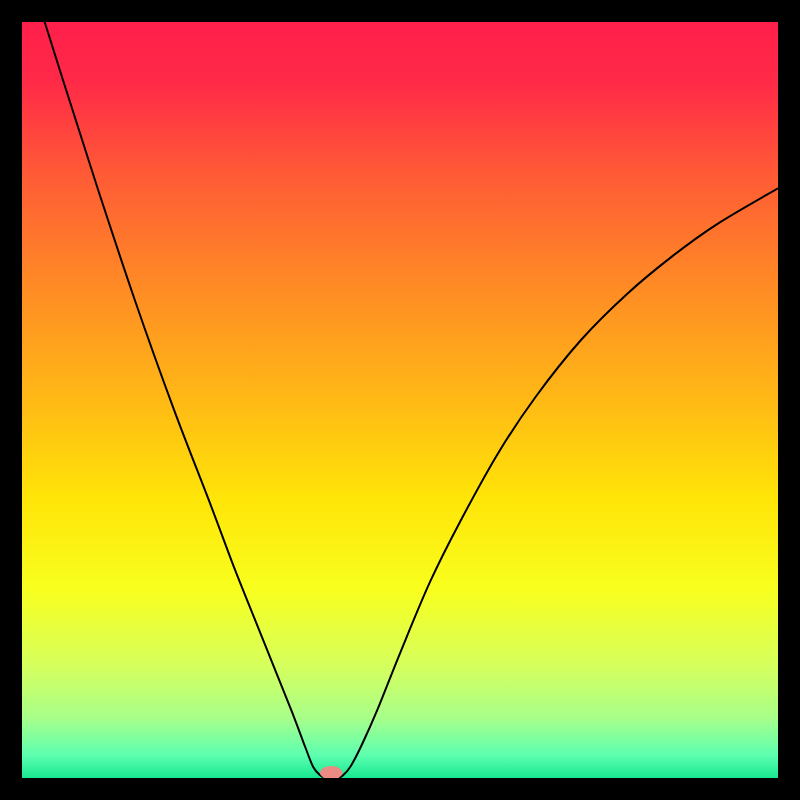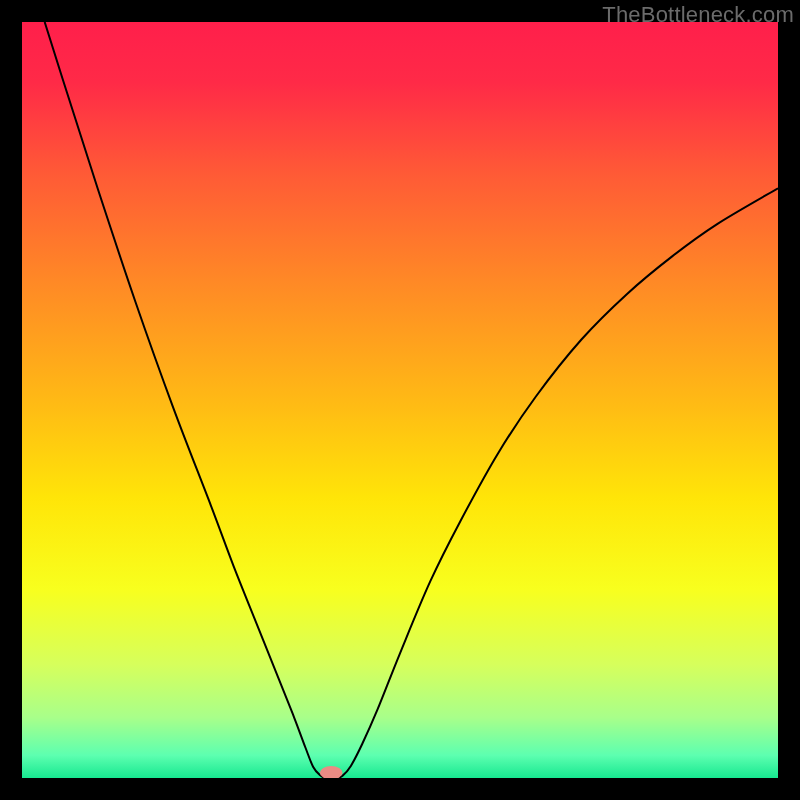--- a/index.html
+++ b/index.html
@@ -32,21 +32,20 @@
     font-size: 22px;
     font-weight: 500;
     letter-spacing: 0.2px;
     user-select: none;
   }
 </style>
 </head>
 <body>
 
 <div class="frame">
-  <div class="watermark">TheBottleneck.com</div>
 
   <svg class="plot-area" viewBox="0 0 100 100" preserveAspectRatio="none">
     <defs>
       <linearGradient id="bg-grad" x1="0" y1="0" x2="0" y2="1">
       <stop offset="0.00%" stop-color="#ff1f4b"></stop>
           <stop offset="8.00%" stop-color="#ff2a47"></stop>
           <stop offset="20.00%" stop-color="#ff5a36"></stop>
           <stop offset="35.00%" stop-color="#ff8b25"></stop>
           <stop offset="50.00%" stop-color="#ffb915"></stop>
           <stop offset="63.00%" stop-color="#ffe508"></stop>

